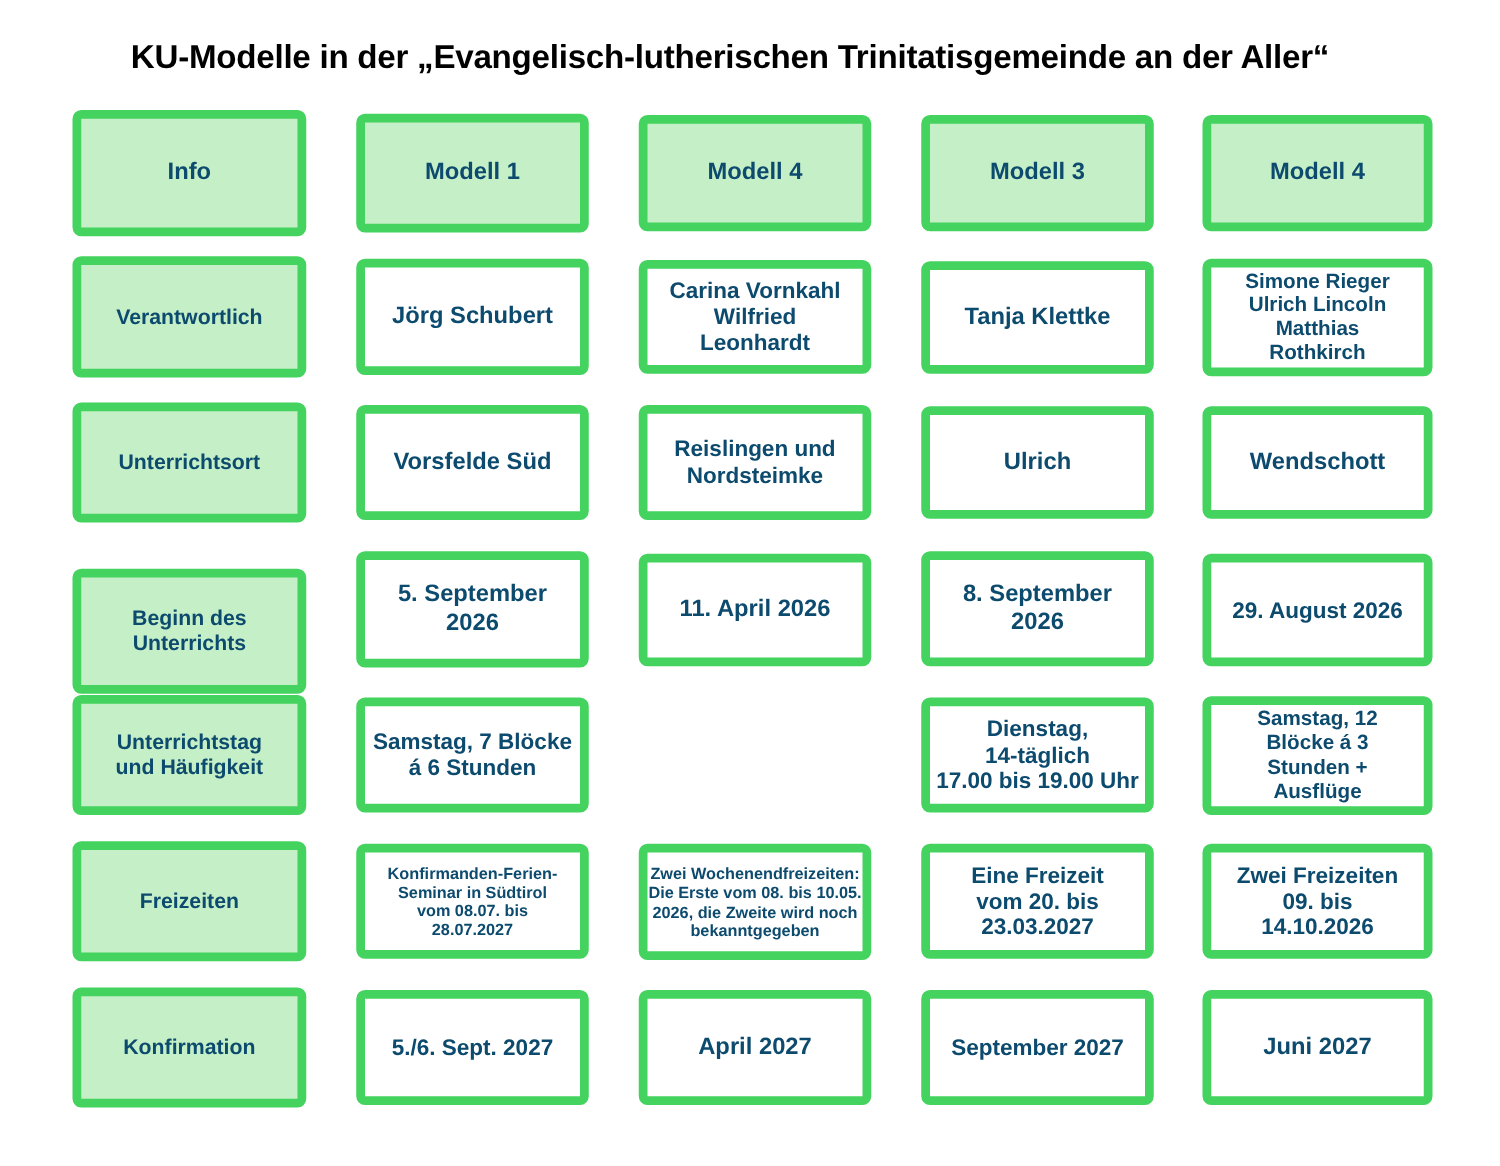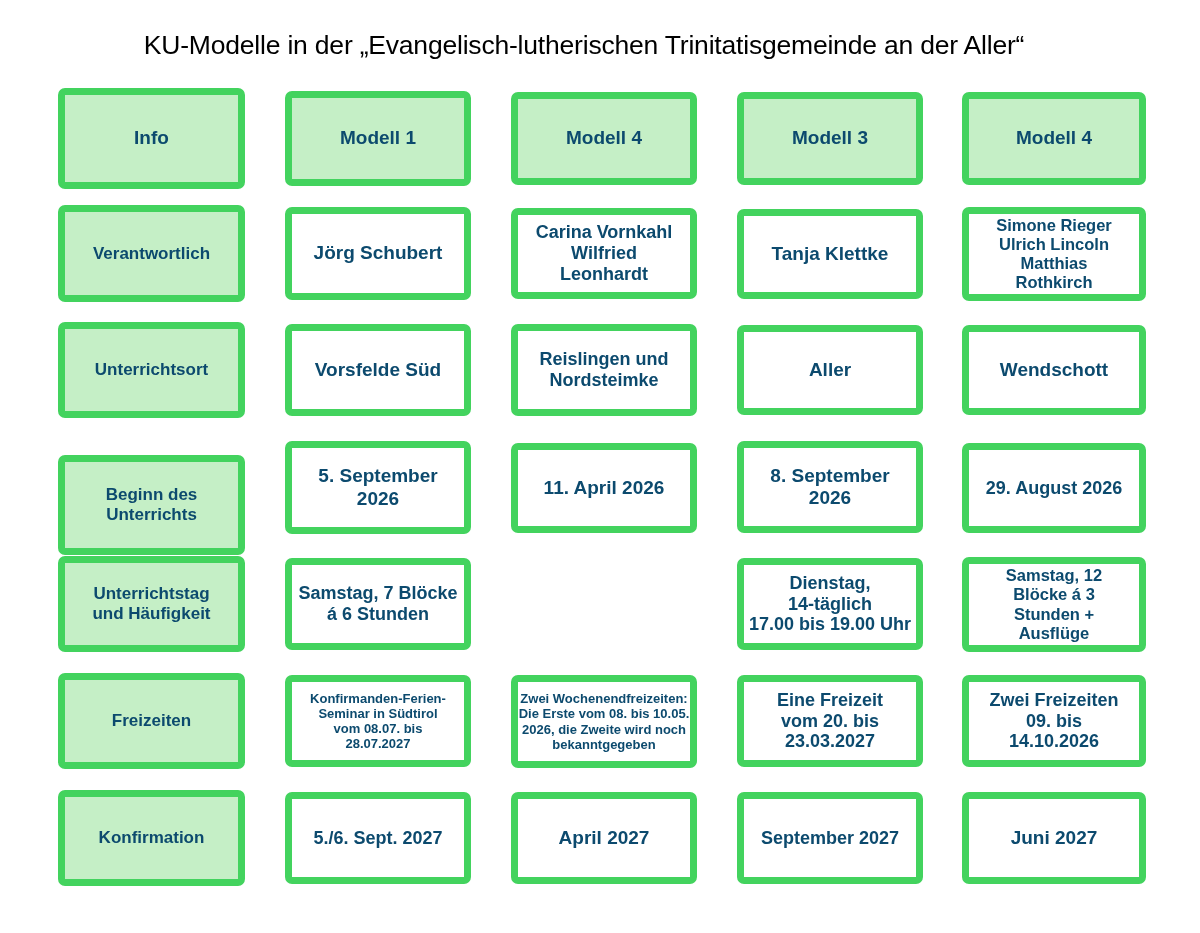--- a/index.html
+++ b/index.html
@@ -20,21 +20,21 @@
     height: 933px;
     background: #ffffff;
   }
   .title {
     position: absolute;
     left: 0;
     top: 30px;
     width: 1168px;
     text-align: center;
     font-size: 26.5px;
-    font-weight: normal;
+    font-weight: bold;
     letter-spacing: -0.2px;
     color: #000000;
     white-space: nowrap;
   }
   .grid {
     position: absolute;
     left: 58px;
     top: 88px;
     width: 1088px;
   }
@@ -184,21 +184,21 @@
           <span>Unterrichtsort</span>
         </div>
       <div class="cell c1 fs-big">
           <span>Vorsfelde Süd</span>
         </div>
       <div class="cell c2 fs-med">
           <span>Reislingen und
 Nordsteimke</span>
         </div>
       <div class="cell c3 fs-big">
-          <span>Aller</span>
+          <span>Ulrich</span>
         </div>
       <div class="cell c4 fs-big">
           <span>Wendschott</span>
         </div>
     </div>
 
     <div class="row r3">
       <div class="cell label c0 fs-lbl">
           <span>Beginn des
 Unterrichts</span>

